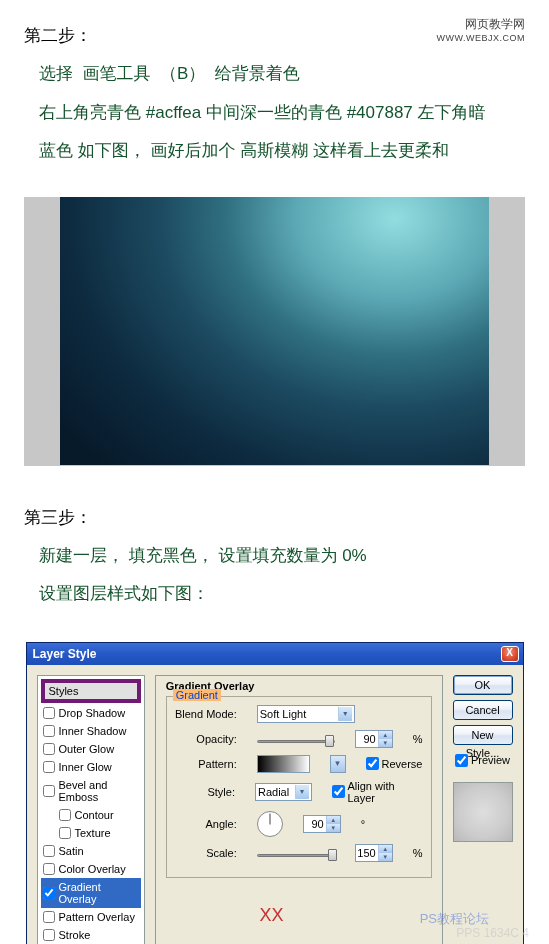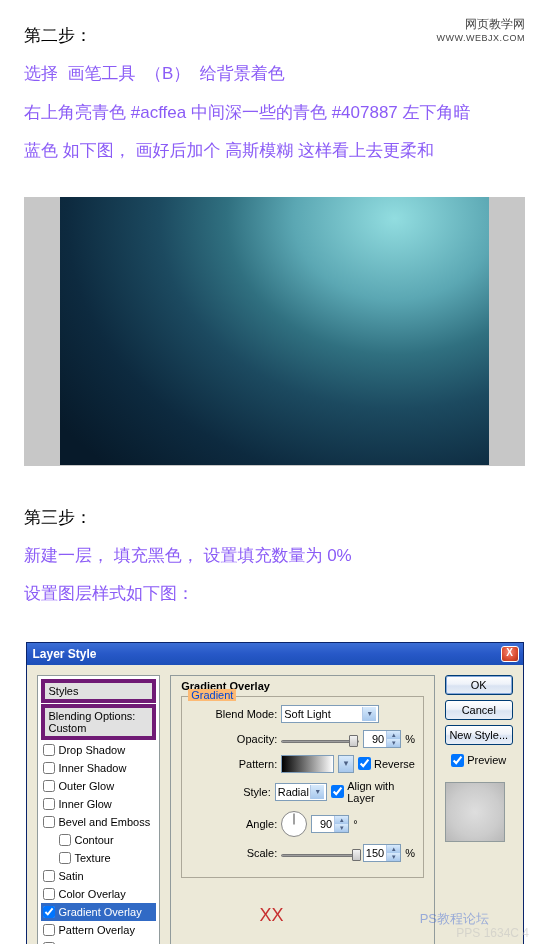--- a/index.html
+++ b/index.html
@@ -1,39 +1,39 @@
 <!DOCTYPE html>
 <html><head>
   <meta charset="utf-8">
   <style>
     * { margin: 0; padding: 0; box-sizing: border-box; }
     body { width: 549px; height: 944px; background: #fff; font-family: "Microsoft YaHei", SimSun, sans-serif; position: relative; }
     .article { padding: 24px; }
     .step-title { font-size: 17px; margin-bottom: 12px; color: #000; }
-    .step-text { font-size: 17px; line-height: 1.8; margin-bottom: 8px; color: #8b5cf6; }
+    .step-text { font-size: 17px; line-height: 1.8; margin-bottom: 8px; color: #14532d; margin-left: 15px; }
     .watermark-top { position: absolute; top: 16px; right: 24px; color: #444; font-size: 12px; text-align: right; }
     .watermark-top .sub { font-size: 9px; letter-spacing: 0.5px; }
     .bg-demo-wrap { margin: -2px auto 40px; width: 501px; height: 269px; background: #c7c7c7; padding: 0 36px 1px 36px; }
     .bg-demo { width: 100%; height: 100%; background: radial-gradient(ellipse 420px 340px at 78% 8%, #92dde0 0%, #5ba7b3 24%, #307080 40%, #1c4a60 56%, #0d2a3f 78%, #071a2a 100%); }
     .dialog { width: 498px; height: 326px; margin: 0 auto; border: 1px solid #0a246a; background: #ece9d8; font-family: Tahoma, sans-serif; font-size: 11px; position: relative; }
     .title-bar { height: 22px; background: linear-gradient(#3b6ed5, #2758c7 50%, #1c4fb8); display: flex; align-items: center; padding: 0 4px; justify-content: space-between; }
     .title-bar-text { color: #fff; font-weight: bold; font-size: 12px; padding-left: 2px; }
     .close-btn { width: 18px; height: 16px; background: radial-gradient(circle at 45% 35%, #f68b7b, #d94a2e 60%, #a8321c); border: 1px solid #fff; border-radius: 3px; color: #fff; font-size: 10px; text-align: center; line-height: 12px; font-weight: bold; }
     .dialog-body { display: flex; height: calc(100% - 22px); padding: 10px; gap: 10px; }
     .left-panel { width: 128px; border: 1px solid #919b9c; background: #fff; padding: 3px; }
     .style-row { padding: 3px 2px; font-size: 11px; display: flex; align-items: center; gap: 4px; }
     .style-row.header { background: #e1e1e1; border: 4px solid #701a75; padding: 2px 4px; margin-bottom: 1px; }
     .style-row.active { background: #316ac5; color: #fff; }
     .style-row input[type="checkbox"] { width: 12px; height: 12px; margin: 0; }
     .indent { padding-left: 18px; }
     .center-panel { flex: 1; border: 1px solid #919b9c; background: #ece9d8; padding: 4px 10px; }
     .group-title { font-weight: bold; font-size: 11px; margin-bottom: 4px; }
     .fieldset { border: 1px solid #aca899; padding: 8px 8px 8px 8px; margin-top: 0; position: relative; }
     .fieldset-title { position: absolute; top: -8px; left: 6px; background: #fdba74; padding: 0 3px; color: #0046d5; font-size: 11px; }
-    .form-row { display: flex; align-items: center; margin-bottom: 7px; gap: 4px; margin-left: 25px; }
+    .form-row { display: flex; align-items: center; margin-bottom: 7px; gap: 20px; }
     .form-label { width: 62px; text-align: right; font-size: 11px; }
     .dropdown { height: 18px; border: 1px solid #7f9db9; background: #fff; font-size: 11px; padding: 1px 2px; display: flex; align-items: center; justify-content: space-between; }
     .dropdown .arrow { width: 14px; height: 14px; background: linear-gradient(#d8eafc, #a7c7ec); border-left: 1px solid #b3cae8; text-align: center; font-size: 8px; line-height: 14px; color: #4d6185; }
     .slider-track { height: 3px; background: #9d9d9d; border: 1px solid #777; border-radius: 2px; margin-top: 6px; position: relative; }
     .slider-thumb { width: 9px; height: 12px; background: linear-gradient(#f3f3f3,#c9c9c9); border: 1px solid #707070; border-radius: 1px; position: absolute; top: -6px; }
     .num-field { width: 38px; height: 18px; border: 1px solid #7f9db9; background: #fff; display: flex; align-items: center; }
     .num-field span { flex: 1; text-align: right; padding-right: 2px; font-size: 11px; }
     .spinner { width: 14px; display: flex; flex-direction: column; }
     .spinner div { height: 8px; background: linear-gradient(#d8eafc,#a7c7ec); border-left: 1px solid #b0c8e8; font-size: 7px; text-align: center; line-height: 7px; color: #4d6185; }
     .grad-preview { flex: 1; height: 18px; border: 1px solid #7f9db9; background: linear-gradient(to right, #000, #fff); }
@@ -77,21 +77,20 @@
 </div>
 
 <div class="dialog">
   <div class="title-bar">
     <span class="title-bar-text">Layer Style</span>
     <div class="close-btn">X</div>
   </div>
   <div class="dialog-body">
     <div class="left-panel">
       <div class="style-row header">Styles</div>
-      <div class="style-row header">Blending Options: Custom</div>
       <div class="style-row">
           <input type="checkbox" style="">
           <span>Drop Shadow</span>
         </div>
       <div class="style-row">
           <input type="checkbox" style="">
           <span>Inner Shadow</span>
         </div>
       <div class="style-row">
           <input type="checkbox" style="">

